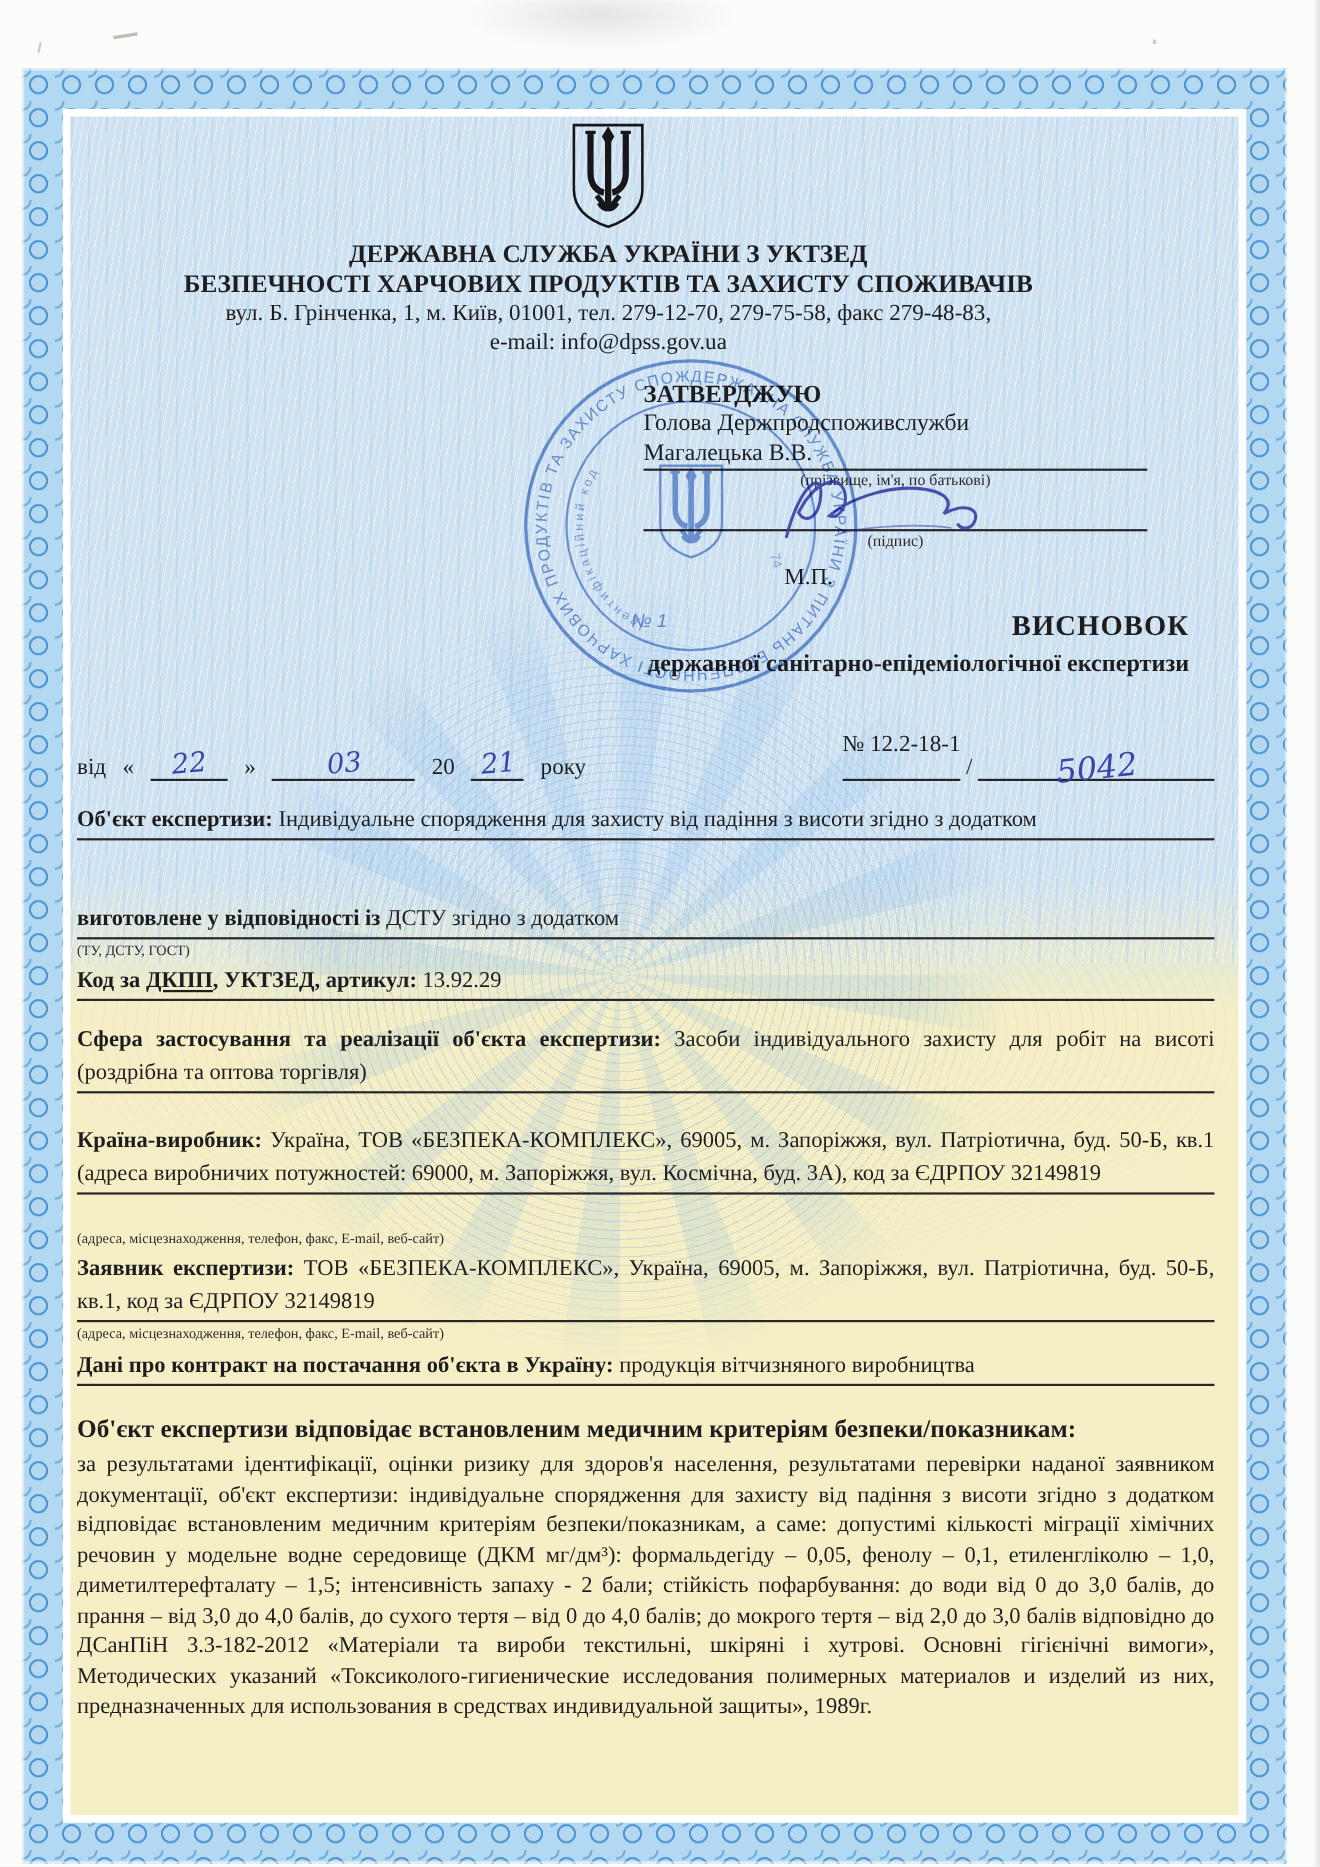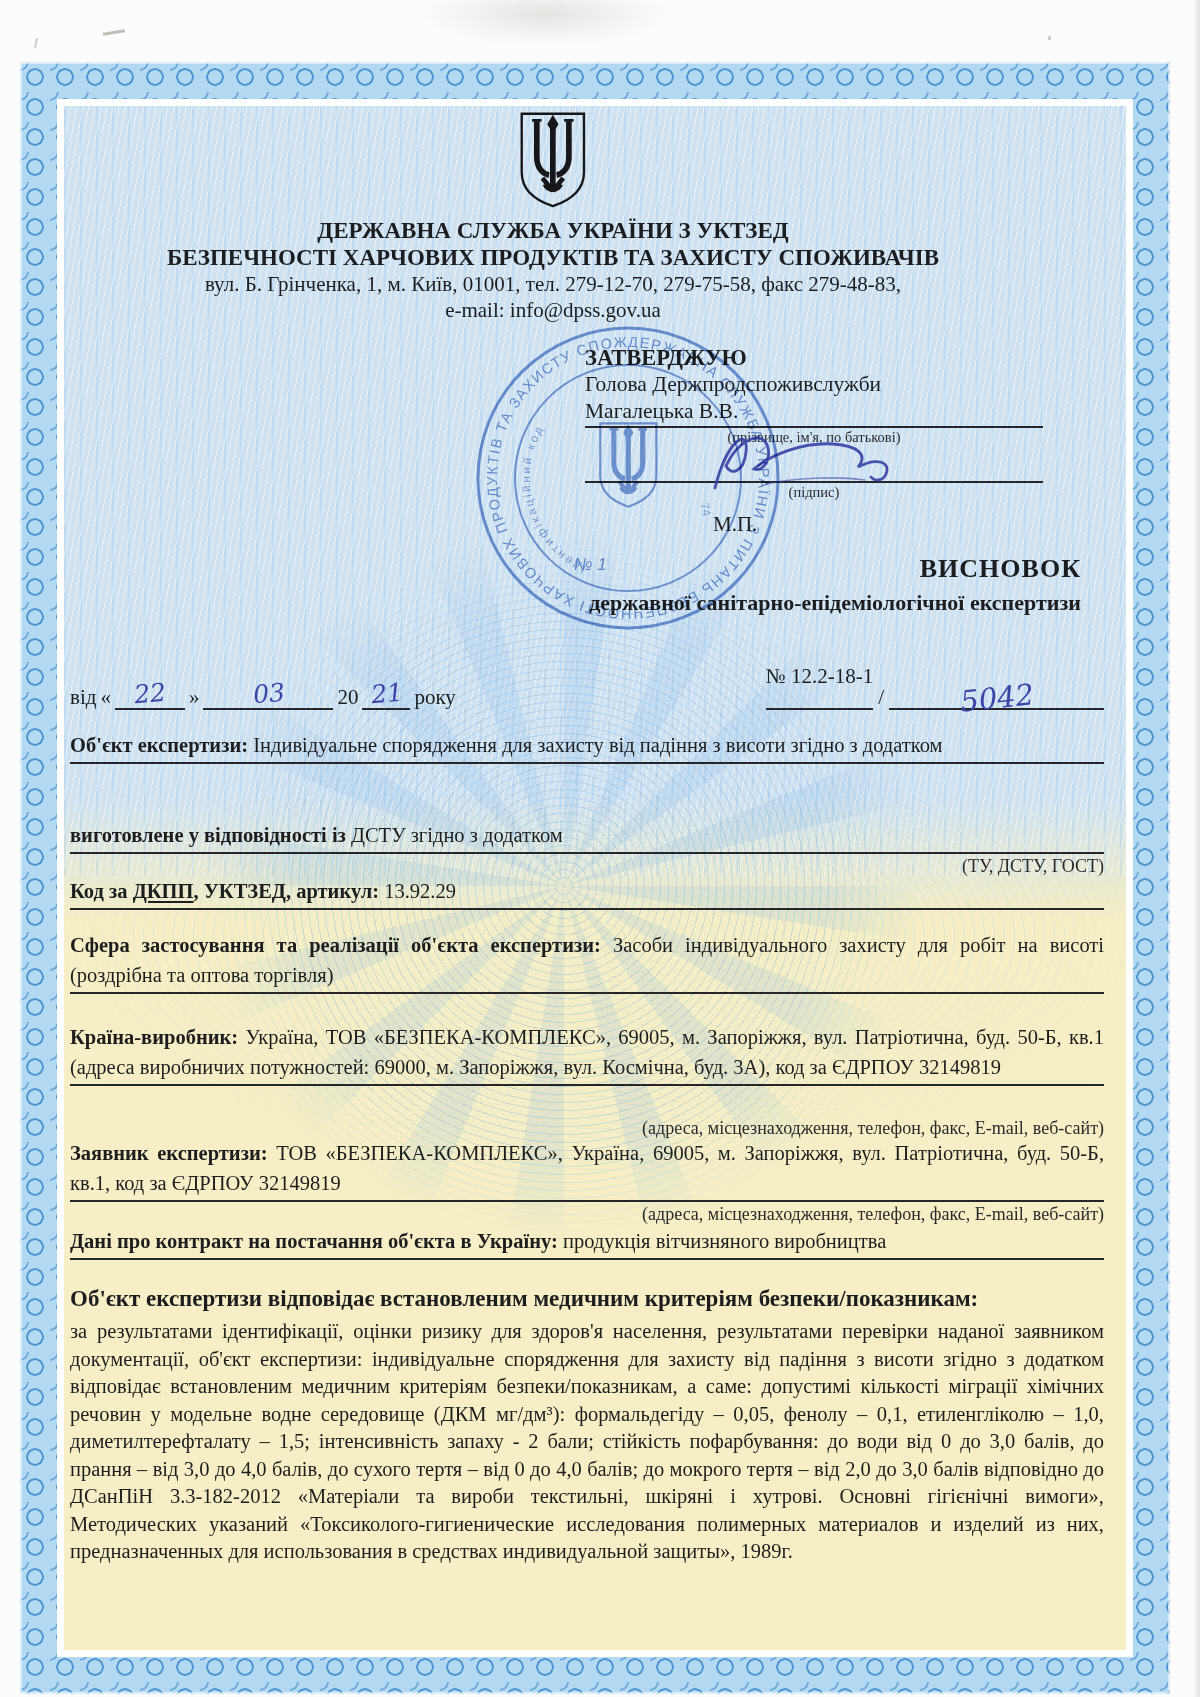--- a/index.html
+++ b/index.html
@@ -63,33 +63,33 @@
   
   .stamp{position:absolute;left:404px;top:212px;width:320px;height:320px;mix-blend-mode:multiply;opacity:.88;z-index:4;pointer-events:none;}
   .stamp text{fill:#4b79c9;font-family:"Liberation Sans",sans-serif;}
 
   
   .title,.subtitle{position:absolute;left:0;right:0;text-align:right;font-weight:bold;transform:translateX(-45px);}
   .title{top:448px;font-size:26px;letter-spacing:1px;}
   .subtitle{top:484px;font-size:22px;}
 
   
-  .dateline{position:absolute;left:6px;right:22px;top:570px;height:34px;font-size:21px;display:flex;align-items:flex-end;gap:4px;}
+  .dateline{position:absolute;left:6px;right:22px;top:570px;height:34px;font-size:21px;display:flex;align-items:flex-end;gap:15px;}
   .blank{display:inline-block;border-bottom:2px solid #26262a;text-align:center;height:30px;}
   .w70{width:70px;} .w130{width:130px;} .w48{width:48px;} .w215{width:215px;}
   .hand{display:inline-block;font-style:italic;color:#3c44a8;font-size:25px;font-family:"DejaVu Serif",serif;transform:rotate(-5deg) translateY(1px);}
   .hand.big{font-size:29px;transform:rotate(-6deg) translateY(3px);}
   .numgroup{position:absolute;right:0;bottom:0;display:flex;align-items:flex-end;gap:5px;}
   .numlabel{border-bottom:2px solid #26262a;padding-bottom:19px;}
 
   
   .field{position:absolute;left:6px;right:22px;font-size:20.5px;line-height:30px;text-align:justify;border-bottom:2px solid #26262a;padding-bottom:2px;}
   .lbl{font-weight:bold;}
   .u{text-decoration:underline;text-decoration-thickness:2px;text-underline-offset:3px;}
-  .fieldcap{position:absolute;left:6px;right:22px;text-align:right;font-size:18px;color:#2a2a2e;}
+  .fieldcap{position:absolute;left:6px;right:22px;text-align:left;font-size:13px;color:#2a2a2e;}
   .f-object{top:624px;}
   .f-made{top:714px;} .c-made{top:750px;}
   .f-code{top:770px;}
   .f-sphere{top:824px;}
   .f-manuf{top:916px;} .c-manuf{top:1012px;}
   .f-appl{top:1032px;} .c-appl{top:1098px;}
   .f-contract{top:1120px;}
   .crit-head{position:absolute;left:6px;right:22px;top:1180px;font-size:23px;font-weight:bold;}
   .crit-body{position:absolute;left:6px;right:22px;top:1212px;font-size:20.5px;line-height:27.5px;text-align:justify;}
 </style>

